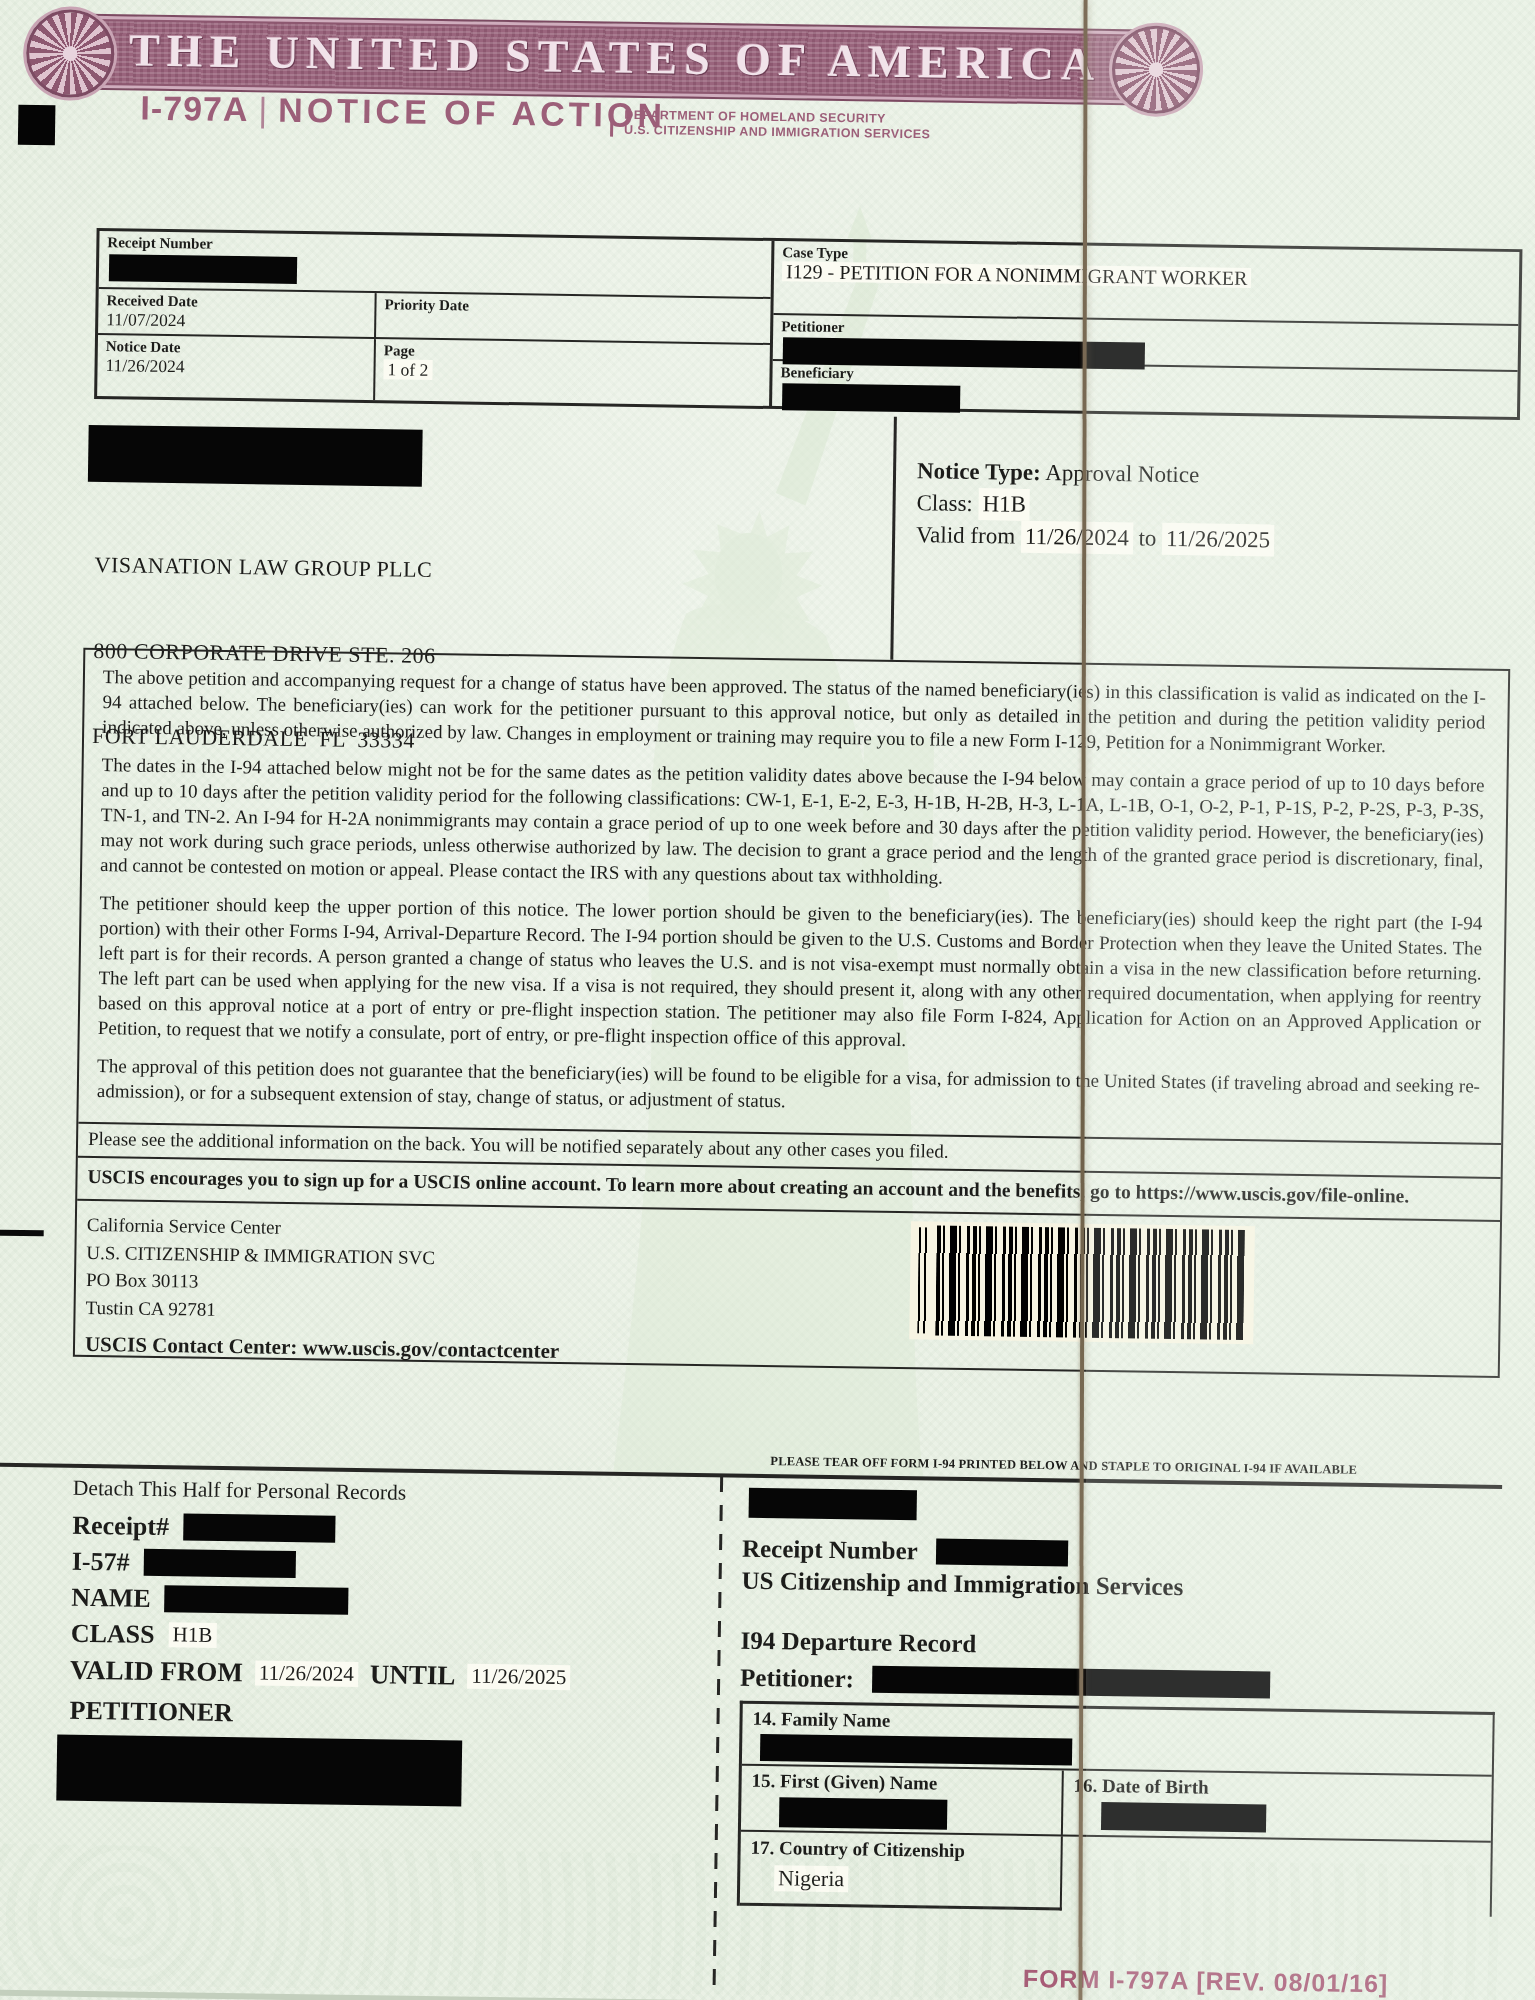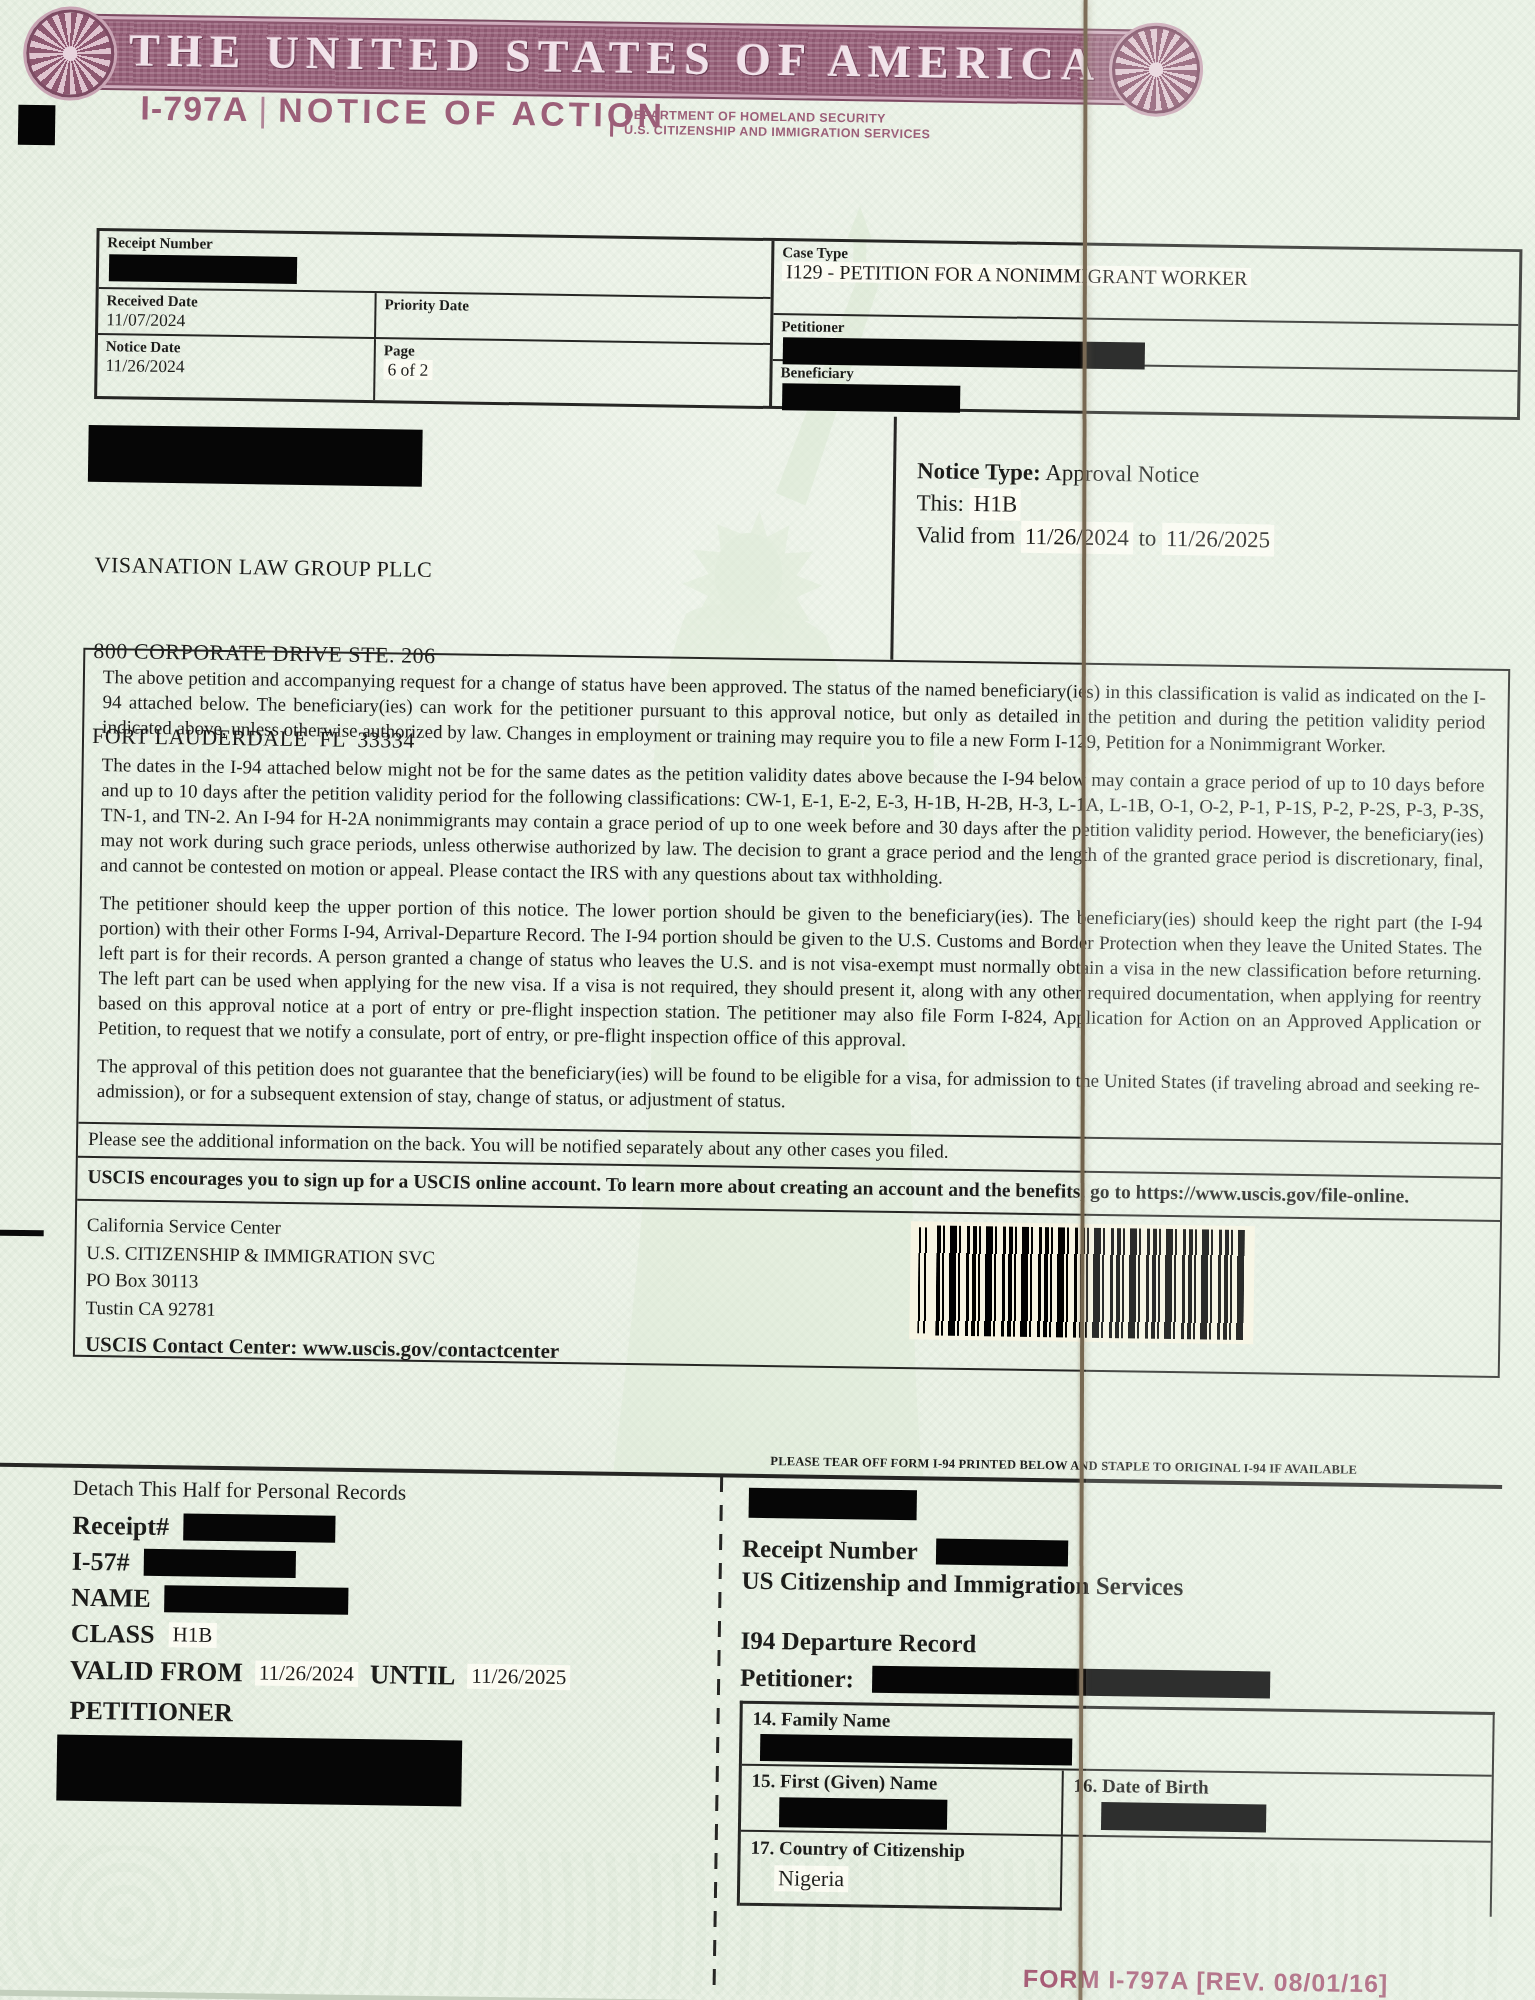--- a/index.html
+++ b/index.html
@@ -183,21 +183,21 @@
             <div class="lbl">Priority Date</div>
           </div>
         </div>
         <div class="cl-row">
           <div class="cell cl-c1">
             <div class="lbl">Notice Date</div>
             <div class="val">11/26/2024</div>
           </div>
           <div class="cell cl-c2">
             <div class="lbl">Page</div>
-            <div class="val vw">6 of 2</div>
+            <div class="val vw">1 of 2</div>
           </div>
         </div>
       </div>
       <div class="col-r">
         <div class="cell cr-r1">
           <div class="lbl">Case Type</div>
           <div class="val vw case-type-val">I129 - PETITION FOR A NONIMMIGRANT WORKER</div>
         </div>
         <div class="cell cr-r2">
           <div class="lbl">Petitioner</div>
@@ -219,21 +219,21 @@
           <div>FORT LAUDERDALE  FL  33334</div>
         </div>
       </div>
       <div class="nbox-divider"></div>
       <div class="nbox">
         <div class="n1">
           <span class="b">Notice Type:</span>
           <span>Approval Notice</span>
         </div>
         <div class="n2">
-          <span>This:</span>
+          <span>Class:</span>
           <span class="vw">H1B</span>
         </div>
         <div class="n3">
           <span>Valid from</span>
           <span class="vw">11/26/2024</span>
           <span>to</span>
           <span class="vw">11/26/2025</span>
         </div>
       </div>
     </div>

